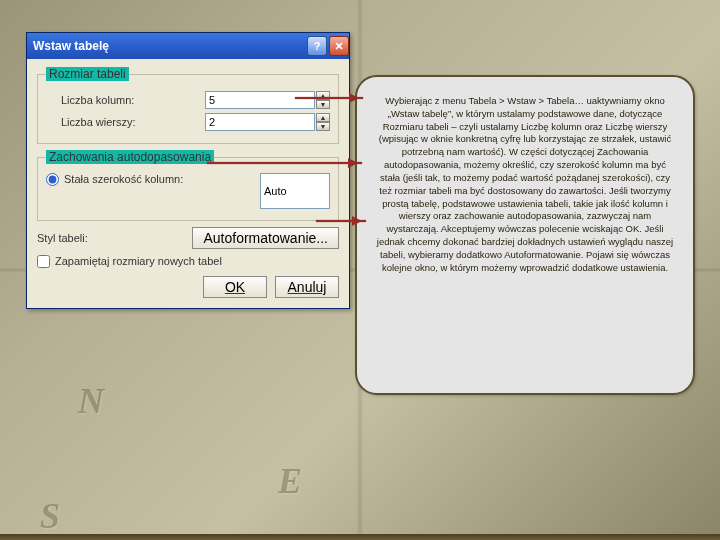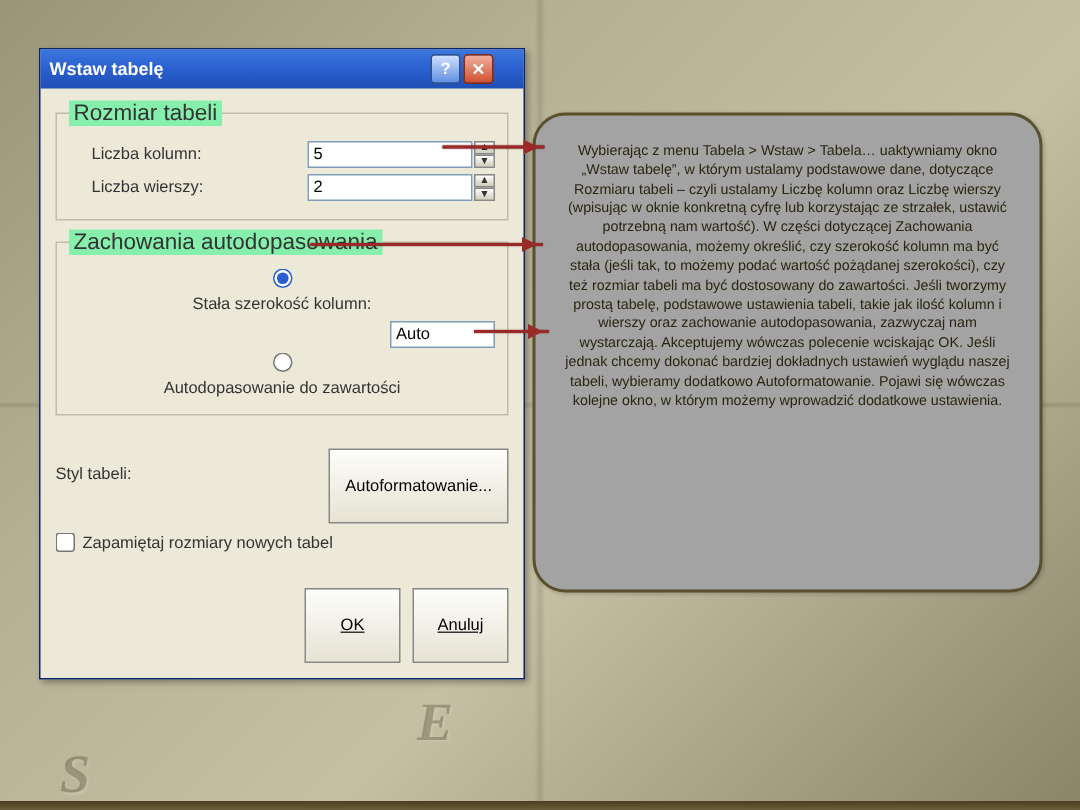--- a/index.html
+++ b/index.html
@@ -23,46 +23,46 @@
   .ltr-e { left: 278px; top: 460px; }
   .ltr-s { left: 40px; top: 495px; }
 
   .dialog {
     position:absolute; left:26px; top:32px; width:324px;
     background:#ece9d8; border:1px solid #0a246a;
     box-shadow:2px 2px 4px rgba(0,0,0,0.3);
   }
   .titlebar {
     height:26px; background: linear-gradient(to bottom,#3b77dd 0%,#2a5fcf 50%,#1f4fb5 100%);
-    color:#fff; display:flex; align-items:center; padding:0 20px 0 6px;
+    color:#fff; display:flex; align-items:center; padding:0 0 0 6px;
     font-size:12px; font-weight:bold;
   }
   .titlebar span.t { flex:1; }
   .tbtn { width:20px;height:20px;margin-left:2px;background:linear-gradient(#f0b0a0,#d05030);border:1px solid #8a2a10;border-radius:3px;display:flex;align-items:center;justify-content:center;color:#fff;font-size:11px;font-weight:bold;cursor:pointer;}
   .tbtn.help{background:linear-gradient(#d0e0ff,#6090e0);border-color:#30508a;}
   .dlg-body { padding:8px 10px 10px 10px; font-size:11px; color:#333; }
   .group { border:1px solid #c0bca8; padding:6px 8px 8px 8px; margin-bottom:6px; position:relative; }
-  .group legend{ font-size:15px; padding:0 3px; background:#86efac; }
+  .group legend{ font-size:12px; padding:0 3px; background:#14b8a6; }
   .row { display:flex; align-items:center; margin:4px 0;padding-left:15px; }
   .row label { flex:1; }
   .spin { display:flex; align-items:center; }
   .spin input { width:110px; height:18px; font-size:11px; padding:0 3px; border:1px solid #7f9db9; }
   .spin .arrows { display:flex; flex-direction:column; margin-left:1px; }
   .spin .ar { width:14px; height:9px; background:linear-gradient(#fefefe,#d0cdbb); border:1px solid #888; font-size:7px; line-height:7px; text-align:center; cursor:pointer; }
-  .radio { display:flex; align-items:center; margin:3px 0; gap:5px;flex-direction:column; }
+  .radio { display:flex; align-items:flex-start; margin:3px 0; gap:5px; }
   .radio input { accent-color:#2a5fcf; }
-  .smallin { width:70px; height:18px; font-size:11px; border:1px solid #7f9db9; padding:0 3px; margin-left:4px;}
+  .smallin { width:70px; height:36px; font-size:11px; border:1px solid #7f9db9; padding:0 3px; margin-left:4px;}
   .rowflex { display:flex; align-items:center; margin:4px 0; gap:6px;justify-content:center;}
-  .btn { background:linear-gradient(#fdfdfa,#e6e3d3); border:1px solid #888; padding:18px 10px; font-size:11px; cursor:pointer; min-width:64px;margin-top:16px; }
-  .chk { display:flex; align-items:center; gap:5px; margin:6px 0 8px 0;}
+  .btn { background:linear-gradient(#fdfdfa,#e6e3d3); border:1px solid #888; padding:2px 10px; font-size:14px; cursor:pointer; min-width:64px; }
+  .chk { display:flex; align-items:flex-start; gap:5px; margin:6px 0 8px 0;}
   .btnrow { display:flex; justify-content:flex-end; gap:8px;text-decoration:underline; }
 
   .callout {
     position:absolute; left:355px; top:75px; width:340px; min-height:320px;
-    background:#a3a3a3; border:2px solid #5b502d; border-radius:22px;
+    background:#e5e5e5; border:2px solid #5b502d; border-radius:22px;
     padding:18px 16px; font-size:9.5px; line-height:1.35; text-align:center;
     color:#2a2410;
     box-shadow:1px 1px 3px rgba(0,0,0,0.2);
   }
   .arrow {
     position:absolute;
     height:2px; background:#9a2a28;
     box-shadow:0 0 1px #6a1010;
   }
   .arrow::after{
@@ -110,24 +110,20 @@
       </div>
     </fieldset>
 
     <fieldset class="group">
       <legend>Zachowania autodopasowania</legend>
       <div class="radio">
         <input type="radio" name="af" checked="" style="">
         <span>Stała szerokość kolumn:</span>
         <input class="smallin" style="margin-left: auto;" value="Auto">
       </div>
-      <div class="radio">
-        <input type="radio" name="af" style="">
-        <span>Autodopasowanie do zawartości</span>
-      </div>
     </fieldset>
 
     <div class="rowflex">
       <span>Styl tabeli:</span>
       <span style="flex:1"></span>
       <button class="btn">Autoformatowanie...</button>
     </div>
 
     <div class="chk">
       <input type="checkbox" style="">

